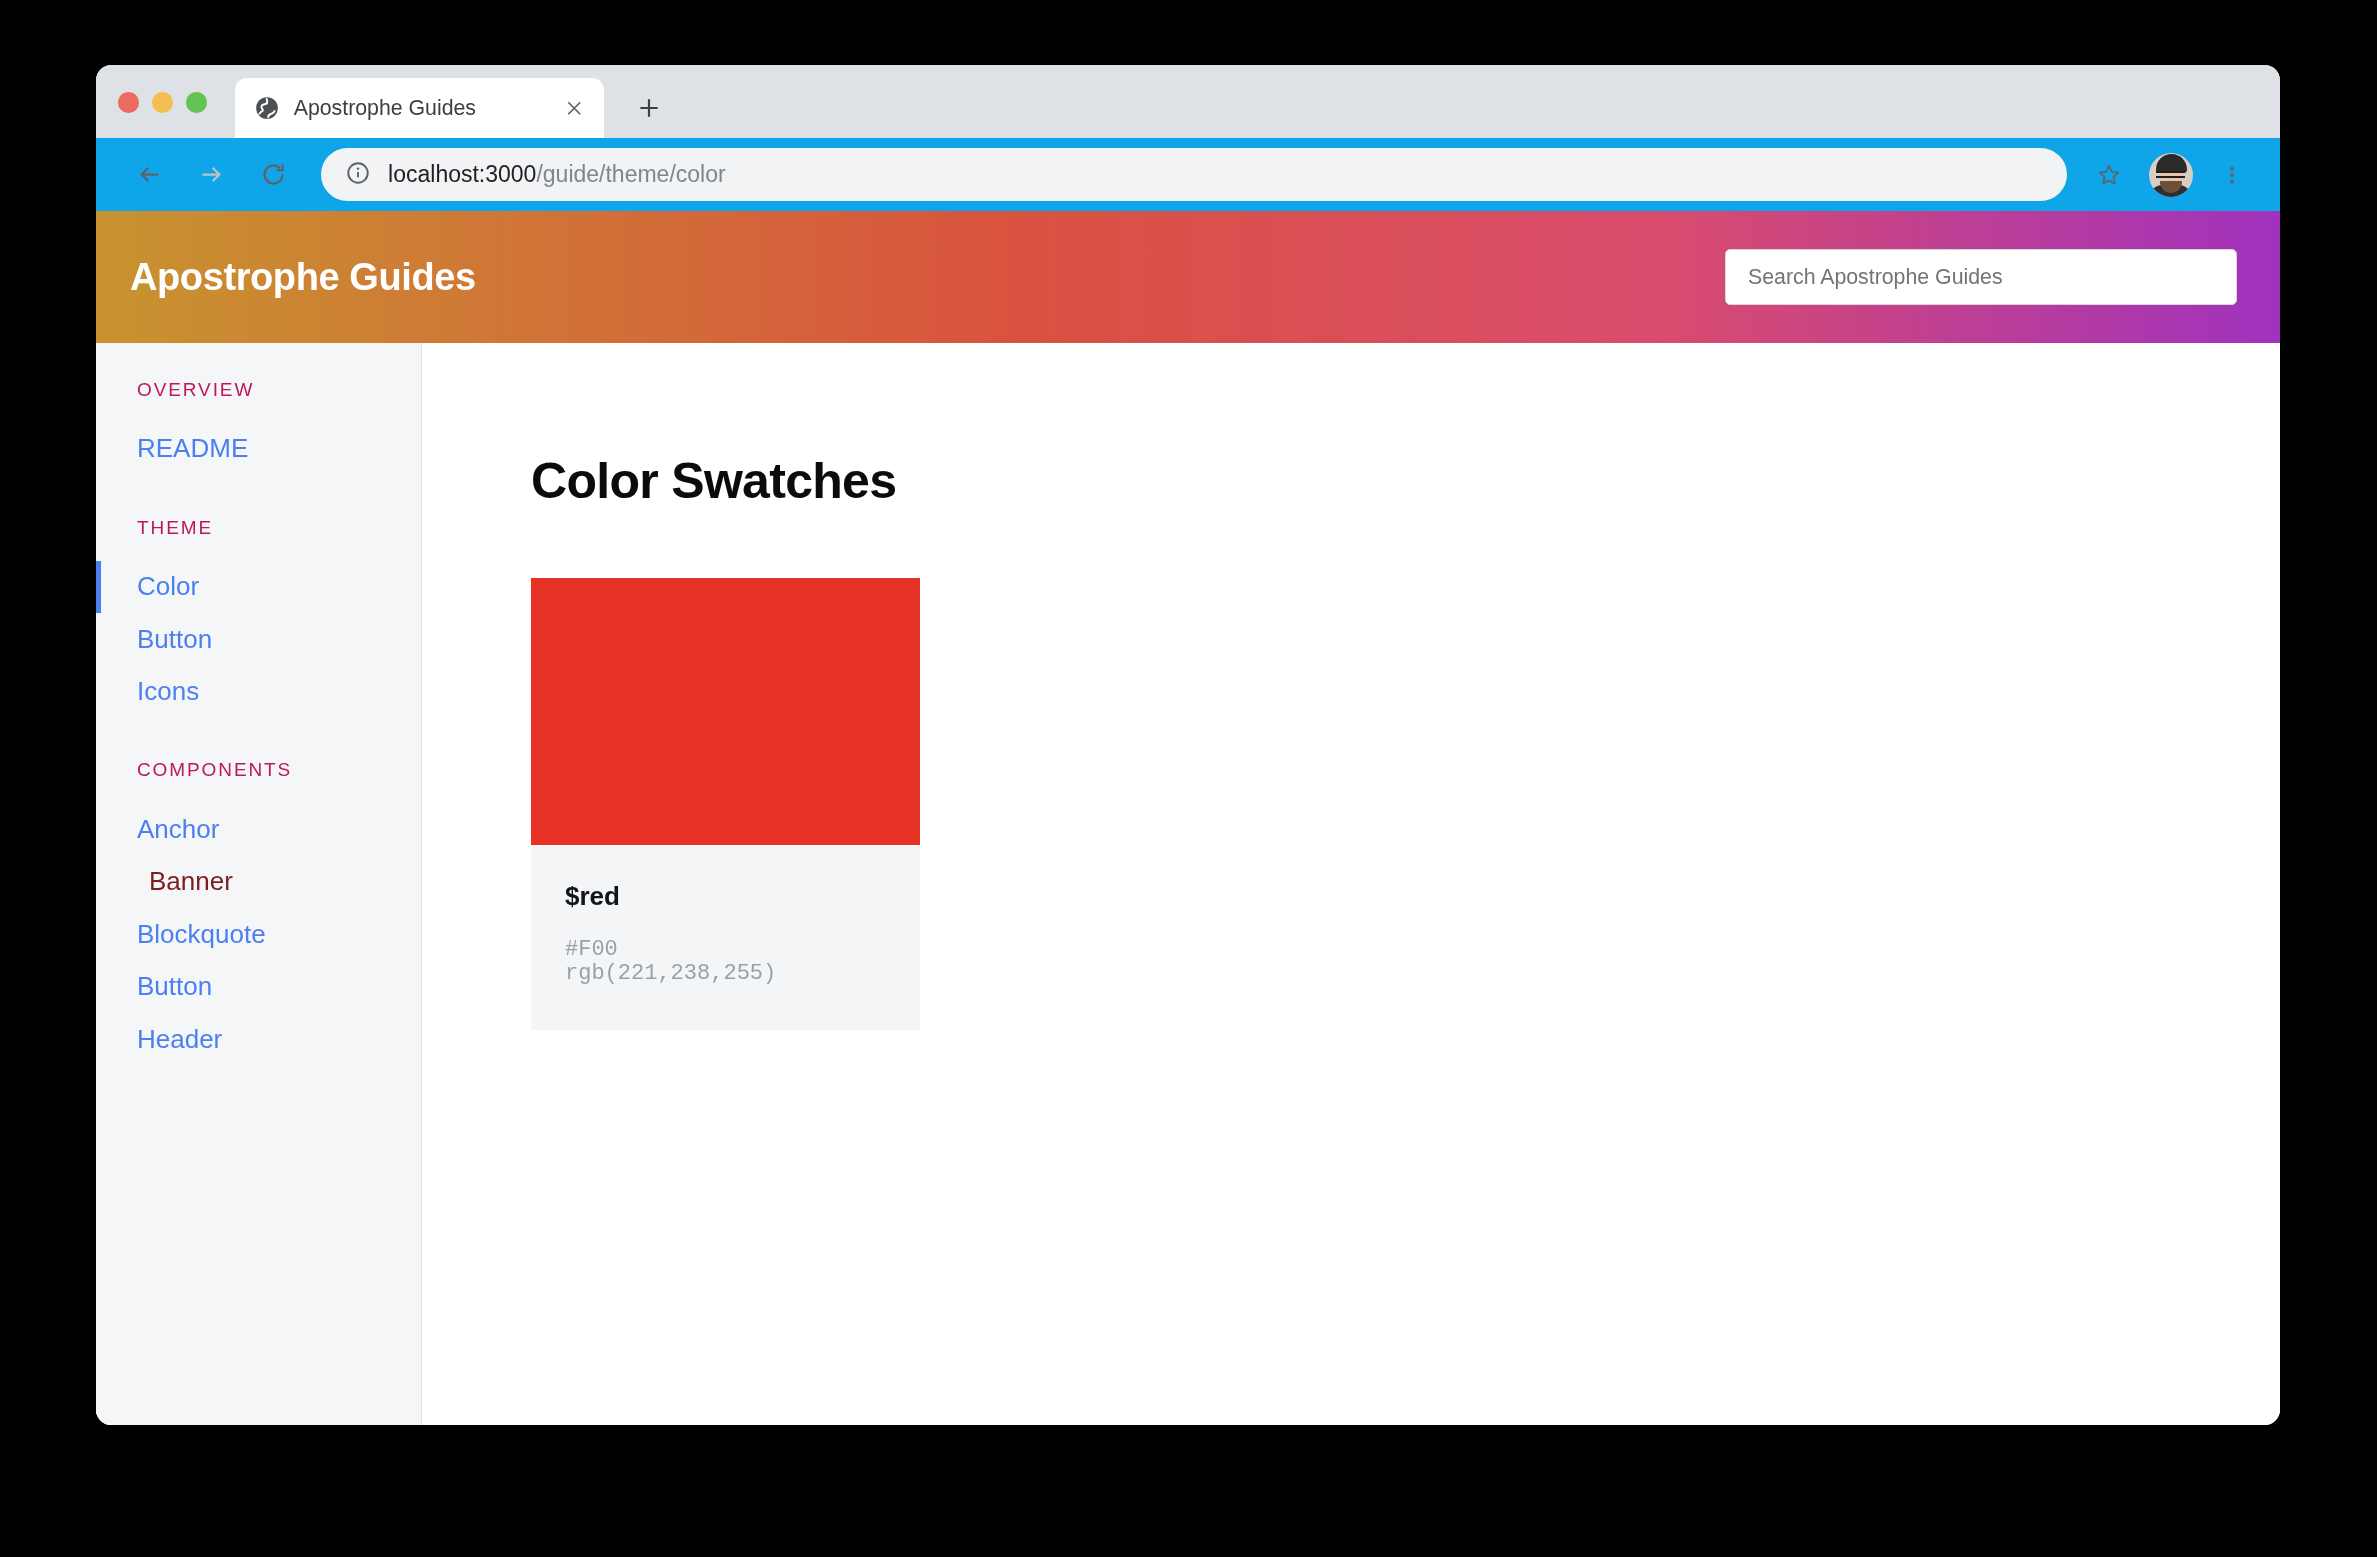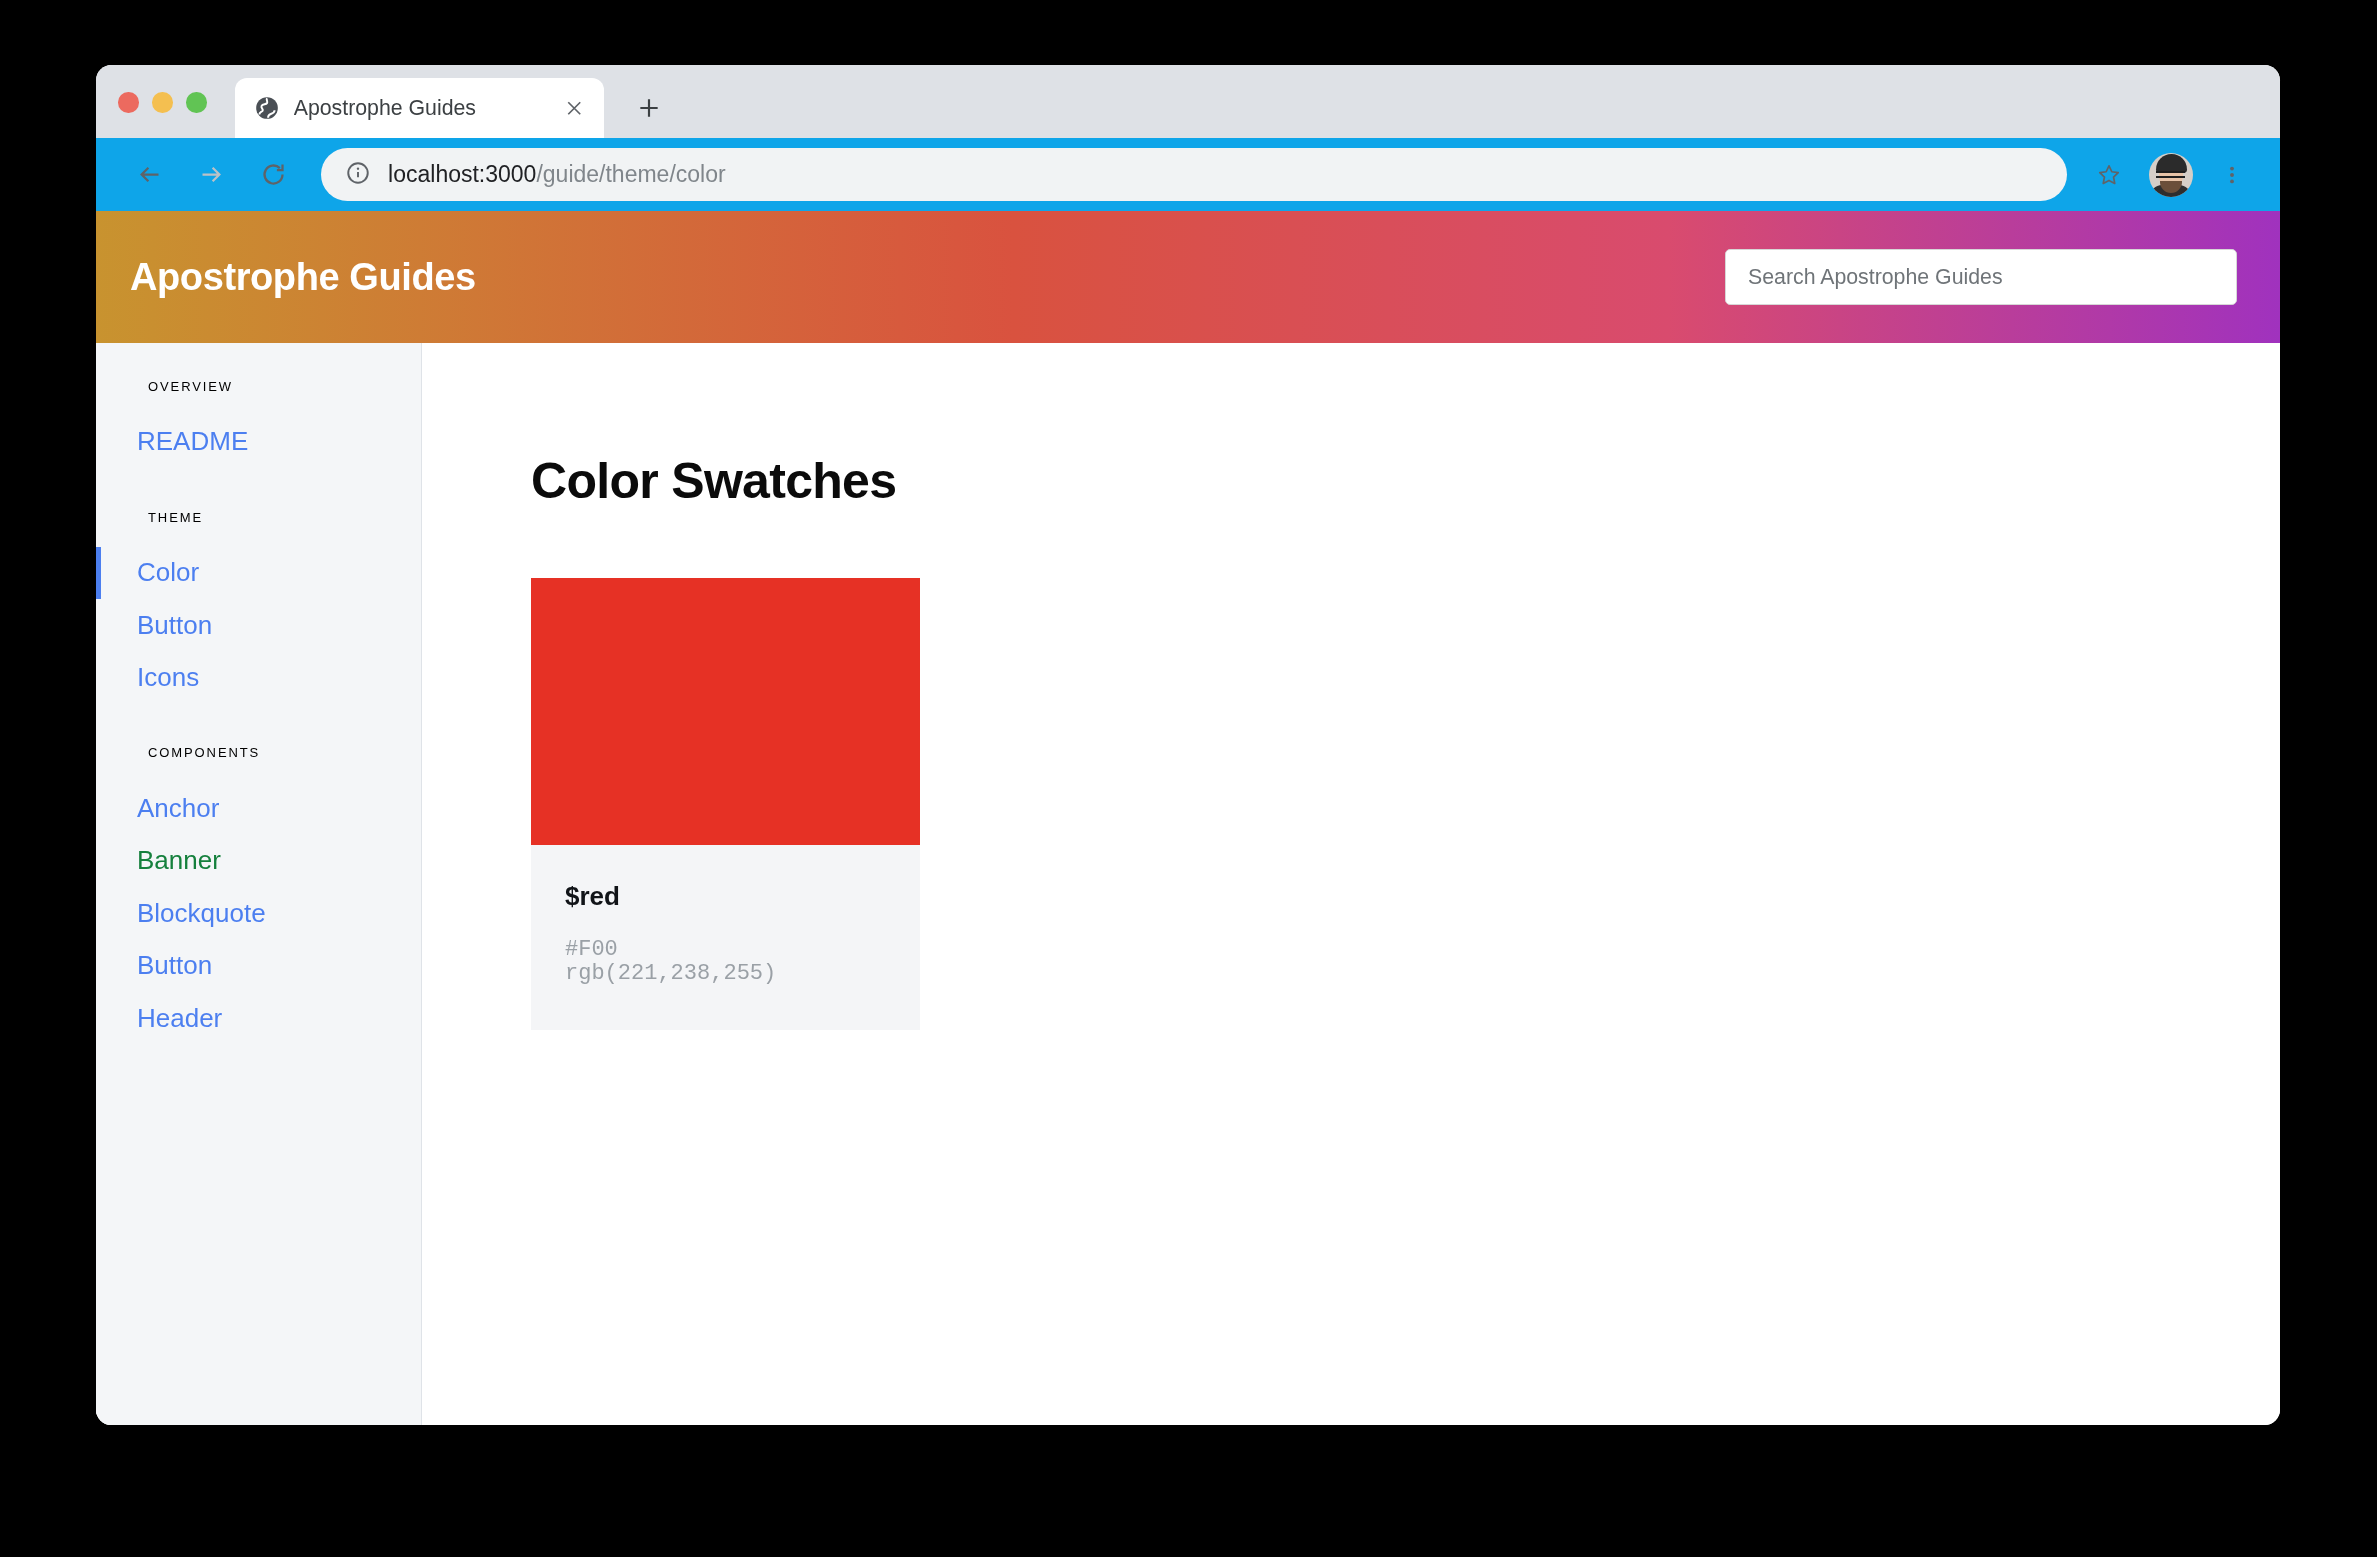--- a/index.html
+++ b/index.html
@@ -208,27 +208,26 @@
   .sidebar {
     width: 326px;
     flex: none;
     background: #f4f6f8;
     border-right: 1.7px solid #dfe3e8;
     padding: 36px 0 0 0;
     position: relative;
   }
   .nav-section { margin-bottom: 12px; }
   .nav-section-title {
-    font-size: 13px;
+    font-size: 19px;
     letter-spacing: 1.9px;
-    color: #000000;
+    color: #be185d;
     padding: 0 0 0 41px;
     margin-bottom: 22px;
     margin-top: 41px;
-    margin-left: 11px;
   }
   .nav-section:first-child .nav-section-title { margin-top: 0; }
 
   .nav-item {
     position: relative;
     font-size: 26px;
     color: #4c7ff0;
     padding: 9.4px 0 9.4px 41px;
     line-height: 1.3;
   }
@@ -381,21 +380,21 @@
         <div class="nav-section">
           <div class="nav-section-title">THEME</div>
           <div class="nav-item active" style="color: rgb(76, 127, 240);">Color</div>
           <div class="nav-item" style="color: rgb(76, 127, 240);">Button</div>
           <div class="nav-item" style="color: rgb(76, 127, 240);">Icons</div>
         </div>
 
         <div class="nav-section">
           <div class="nav-section-title">COMPONENTS</div>
           <div class="nav-item" style="color: rgb(76, 127, 240);">Anchor</div>
-          <div class="nav-item" style="color: #15803d;">Banner</div>
+          <div class="nav-item" style="color: #7f1d1d; margin-left: 12px;">Banner</div>
           <div class="nav-item" style="color: rgb(76, 127, 240);">Blockquote</div>
           <div class="nav-item" style="color: rgb(76, 127, 240);">Button</div>
           <div class="nav-item" style="color: rgb(76, 127, 240);">Header</div>
         </div>
 
       </nav>
 
       <main class="content">
         <h1 class="page-title">Color Swatches</h1>
 

